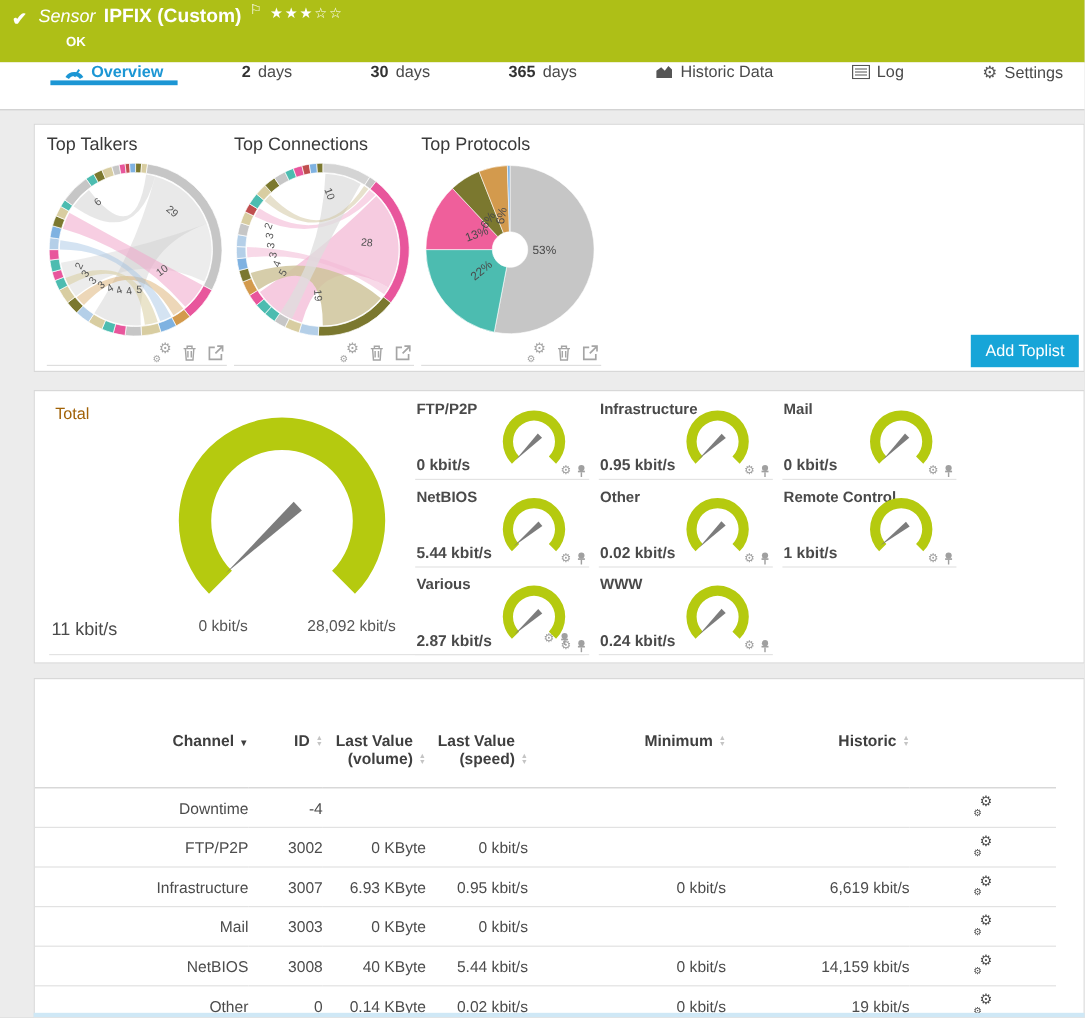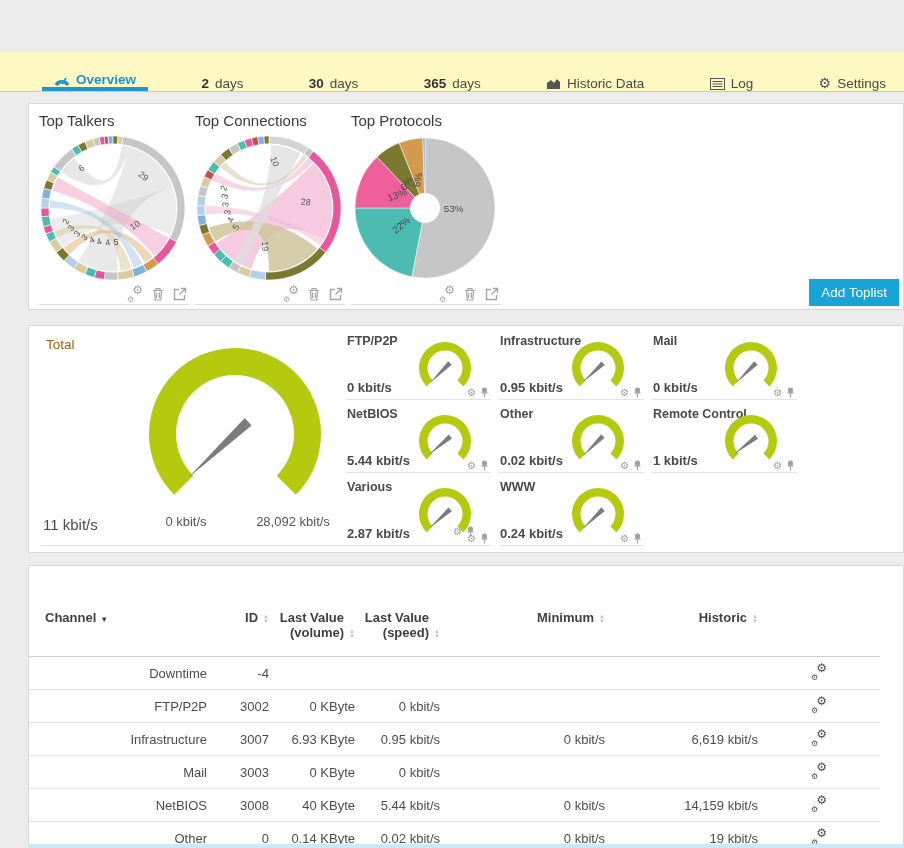--- a/index.html
+++ b/index.html
@@ -10,22 +10,22 @@
   .topbar .check-icon{position:absolute;left:10px;top:7px;font-size:15px;font-weight:bold;}
   .topbar .check-icon::before{content:"✔";}
   .title-row{position:absolute;left:32px;top:5px;display:flex;align-items:baseline;gap:7px;}
   .sensor-kind{font-style:italic;font-size:15px;}
   .sensor-title{font-size:16px;font-weight:bold;}
   .flag-icon{font-size:11px;position:relative;top:-6px;}
   .flag-icon::before{content:"⚐";}
   .stars{font-size:12px;letter-spacing:1.5px;position:relative;top:-3px;}
   .status-ok{position:absolute;left:55px;top:29px;font-size:11px;font-weight:bold;color:#fff;}
   
-  .tabbar{position:absolute;left:0;top:52px;width:904px;height:40px;background:#fef9c3;
-          border-bottom:1px solid #c9c9c9;display:flex;align-items:flex-end;
+  .tabbar{position:absolute;left:0;top:52px;width:904px;height:40px;background:#ffffff;
+          border-bottom:1px solid #c9c9c9;display:flex;align-items:flex-start;
           padding:0 6px 0 42px;box-sizing:border-box;justify-content:space-between;}
   .tab{display:flex;align-items:center;gap:6px;font-size:13.5px;color:#4a4a4a;padding:0 12px;cursor:pointer;}
   .tab svg{display:block;}
   .tab.active{color:#1c96d4;font-weight:bold;border-bottom:4px solid #1c96d4;}
   .tab b{color:#333;}
   .tab .days{color:#4a4a4a;font-weight:normal;}
   
   .panel{position:absolute;background:#fff;border:1px solid #d8d8d8;box-sizing:border-box;}
   #panel-toplists{left:28px;top:103px;width:876px;height:207px;}
   #panel-gauges{left:28px;top:325px;width:876px;height:228px;}
@@ -52,39 +52,49 @@
   .cell-icons .gear-sm::before{content:"⚙";}
   .total-border{position:absolute;left:12px;top:219px;width:446px;border-bottom:1px solid #e3e3e3;}
   .g-cell{position:absolute;width:145px;height:67px;border-bottom:1px solid #e3e3e3;}
   .g-cell .g-label{position:absolute;left:1px;top:2px;font-size:12.5px;font-weight:bold;color:#4a4a4a;}
   .g-cell .g-value{position:absolute;left:1px;bottom:4px;font-size:13px;font-weight:bold;color:#4a4a4a;}
   .g-cell svg.mini{position:absolute;left:72px;top:9px;}
   
   table.channels{border-collapse:collapse;margin:20px 0 0 0;width:851px;table-layout:fixed;}
   table.channels th{font-size:13px;color:#3f3f3f;text-align:right;vertical-align:top;
                     padding:24px 0 16px 0;font-weight:bold;}
-  table.channels th.ch{text-align:left;padding-left:16px;}
+  table.channels th.ch{text-align:right;padding-left:44px;}
   table.channels thead tr{border-bottom:1px solid #cfcfcf;}
   table.channels td{font-size:13px;color:#4c4c4c;text-align:right;padding:8px 0 7px 0;}
   table.channels td.ch{text-align:right;padding-left:30px;cursor:pointer;}
   table.channels tbody tr{border-bottom:1px solid #e2e2e2;}
   table.channels td.gear-cell{text-align:center;color:#4f4f4f;}
   .sortud{display:inline-block;vertical-align:middle;margin-left:5px;font-size:6px;line-height:5px;color:#c4c4c4;}
   .sortud::before{content:"▲";display:block;}
   .sortud::after{content:"▼";display:block;}
   .sortdown{display:inline-block;margin-left:4px;font-size:8px;color:#3f3f3f;}
   .sortdown::before{content:"▼";}
   .bottomstrip{position:absolute;left:28px;top:844px;width:876px;height:4px;background:#cfe8f6;}
   svg text{font-family:"Liberation Sans",sans-serif;}
 </style>
 </head>
 <body>
 
 <div class="frame">
 
+  <div class="topbar">
+    <span class="check-icon"></span>
+    <div class="title-row">
+      <span class="sensor-kind">Sensor</span>
+      <span class="sensor-title">IPFIX (Custom)</span>
+      <span class="flag-icon"></span>
+      <span class="stars">★★★☆☆</span>
+    </div>
+    <div class="status-ok">OK</div>
+  </div>
 
   <div class="tabbar">
     <div class="tab active">
       <svg width="16" height="14" viewBox="0 0 16 14">
           <path d="M2 12 A7 7 0 0 1 14 12" fill="none" stroke="#1c96d4" stroke-width="3.4"></path>
           <path d="M8 11 L12 5" stroke="#1c96d4" stroke-width="1.6"></path>
         </svg>
       <span>Overview</span>
     </div>
     <div class="tab">

